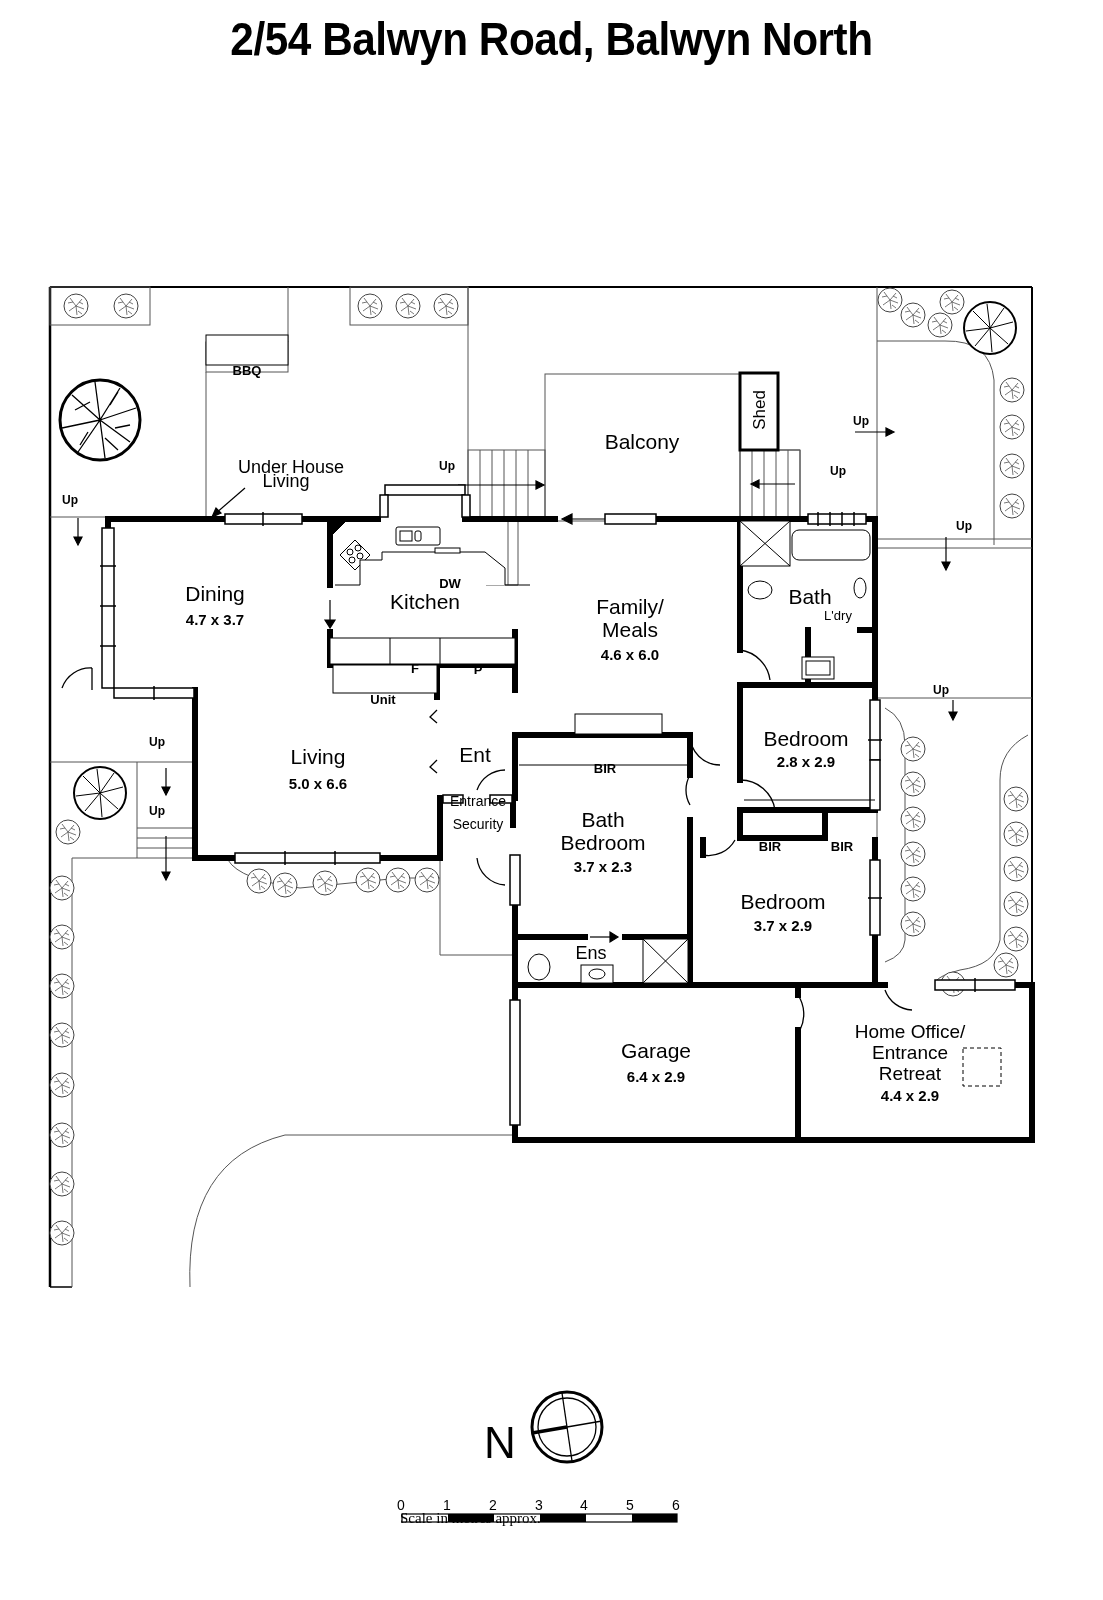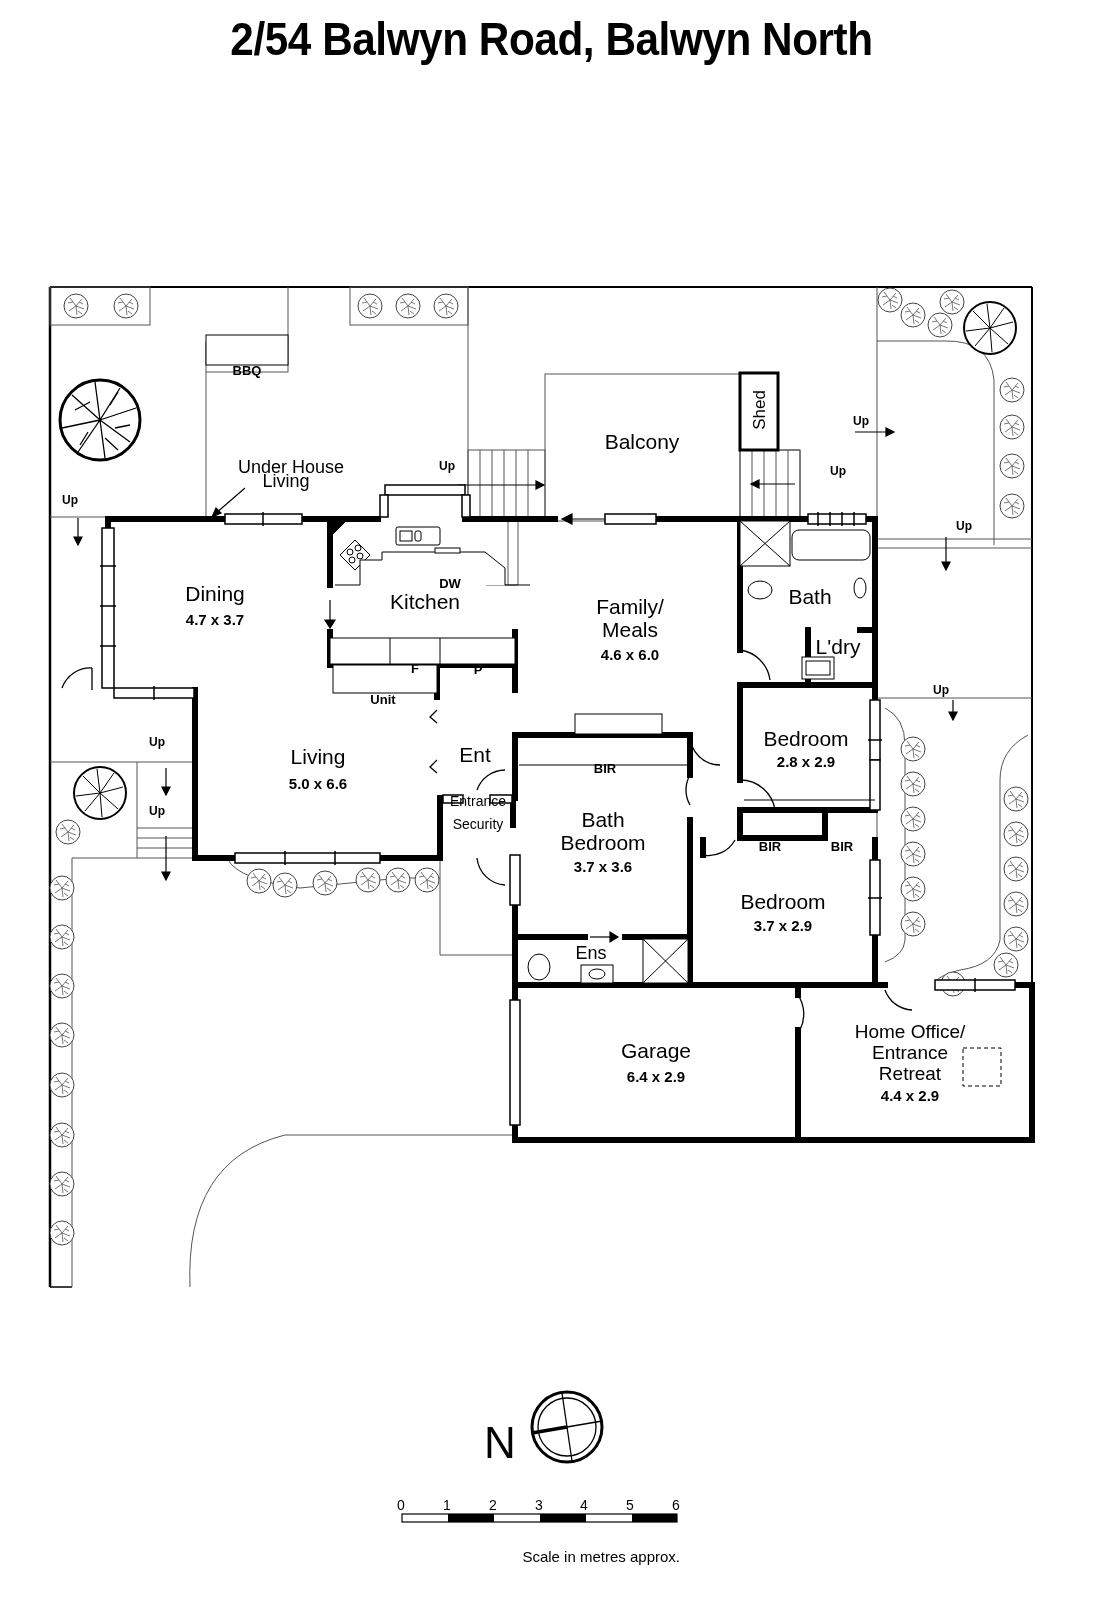--- a/index.html
+++ b/index.html
@@ -7,21 +7,21 @@
   #title { position:absolute; left:0; top:12px; width:1103px; text-align:center; font-family:"Liberation Sans", sans-serif; font-weight:bold; font-size:46px; letter-spacing:-0.5px; transform:scaleX(0.92); }
   svg#plan { position:absolute; left:0; top:0; }
   .lbl { position:absolute; text-align:center; white-space:nowrap; line-height:1.05; font-family:"Liberation Sans", sans-serif; }
   .room { font-size:21px; }
   .dim { font-size:15px; font-weight:bold; }
   .small { font-size:13px; font-weight:bold;margin-top:20px; }
   .note { font-size:18px; }
   .up { font-size:12px; font-weight:bold; }
   #north { position:absolute; left:484px; top:1418px; font-size:44px; }
   .tick { position:absolute; top:1497px; font-size:14px; }
-  #scale-caption { position:absolute; left:400px; top:1548px; width:280px; text-align:right; font-size:15px; }
+  #scale-caption { position:absolute; left:400px; top:1510px; width:280px; text-align:left; font-size:15px;font-family:Liberation Serif, serif; }
 </style>
 </head>
 <body>
 
 <div id="title">2/54 Balwyn Road, Balwyn North</div>
 
 <svg id="plan" width="1103" height="1600" viewBox="0 0 1103 1600">
   <defs>
     <g id="shrub">
       <circle r="12" fill="#fff" stroke="#444" stroke-width="1"></circle>
@@ -315,31 +315,31 @@
   </g>
 </svg>
 
 <div class="lbl room" style="left:165px;top:583px;width:100px">Dining</div>
 <div class="lbl dim" style="left:165px;top:612px;width:100px">4.7 x 3.7</div>
 <div class="lbl room" style="left:375px;top:591px;width:100px">Kitchen</div>
 <div class="lbl room" style="left:580px;top:596px;width:100px">Family/</div>
 <div class="lbl room" style="left:580px;top:619px;width:100px">Meals</div>
 <div class="lbl dim" style="left:580px;top:647px;width:100px">4.6 x 6.0</div>
 <div class="lbl room" style="left:770px;top:586px;width:80px">Bath</div>
-<div class="lbl" style="left:808px;top:636px;width:60px;font-size:21px">L'dry</div>
+<div class="lbl" style="left:808px;top:609px;width:60px;font-size:13px">L'dry</div>
 <div class="lbl room" style="left:268px;top:746px;width:100px">Living</div>
 <div class="lbl dim" style="left:268px;top:776px;width:100px">5.0 x 6.6</div>
 <div class="lbl room" style="left:445px;top:744px;width:60px">Ent</div>
 <div class="lbl note" style="left:440px;top:817px;width:76px;font-size:14px">Security</div>
 <div class="lbl note" style="left:440px;top:794px;width:76px;font-size:14px">Entrance</div>
 <div class="lbl room" style="left:756px;top:728px;width:100px">Bedroom</div>
 <div class="lbl dim" style="left:756px;top:754px;width:100px">2.8 x 2.9</div>
 <div class="lbl room" style="left:553px;top:809px;width:100px">Bath</div>
 <div class="lbl room" style="left:553px;top:832px;width:100px">Bedroom</div>
-<div class="lbl dim" style="left:553px;top:859px;width:100px">3.7 x 3.6</div>
+<div class="lbl dim" style="left:553px;top:859px;width:100px">3.7 x 2.3</div>
 <div class="lbl room" style="left:733px;top:891px;width:100px">Bedroom</div>
 <div class="lbl dim" style="left:733px;top:918px;width:100px">3.7 x 2.9</div>
 <div class="lbl" style="left:565px;top:944px;width:52px;font-size:18px">Ens</div>
 <div class="lbl room" style="left:606px;top:1040px;width:100px">Garage</div>
 <div class="lbl dim" style="left:606px;top:1069px;width:100px">6.4 x 2.9</div>
 <div class="lbl" style="left:840px;top:1022px;width:140px;font-size:19px">Home Office/</div>
 <div class="lbl" style="left:840px;top:1043px;width:140px;font-size:19px">Entrance</div>
 <div class="lbl" style="left:840px;top:1064px;width:140px;font-size:19px">Retreat</div>
 <div class="lbl dim" style="left:840px;top:1088px;width:140px">4.4 x 2.9</div>
 <div class="lbl room" style="left:592px;top:431px;width:100px">Balcony</div>

